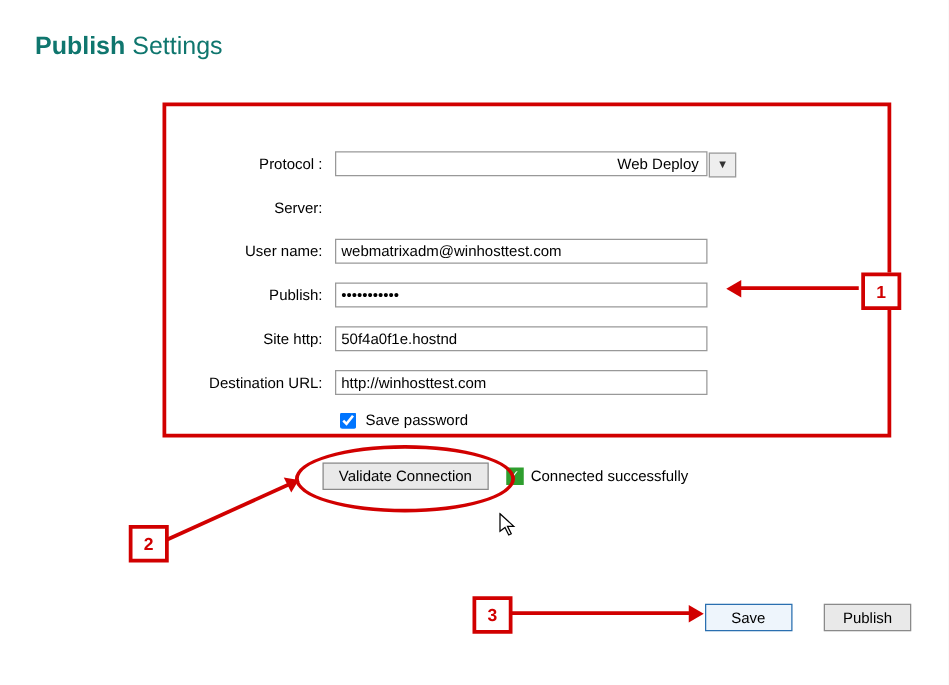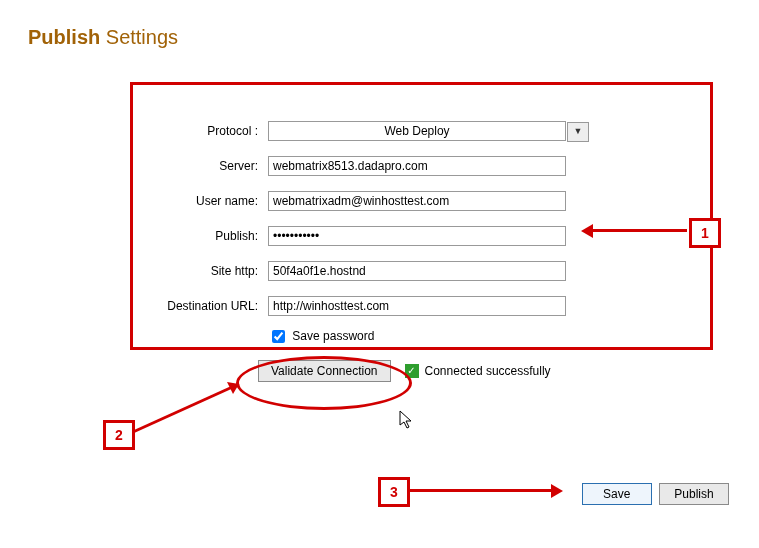--- a/index.html
+++ b/index.html
@@ -1,33 +1,33 @@
 <!DOCTYPE html>
 <html><head>
 <meta charset="utf-8">
 <style>
   html,body{margin:0;padding:0;font-family:"Segoe UI",Tahoma,sans-serif;font-size:12px;color:#000;background:#f4f4f4}
   .win{position:relative;width:759px;height:548px;background:#fff;box-sizing:border-box}
-  .title{position:absolute;left:28px;top:26px;font-size:20px;font-weight:300;color:#a16207}
+  .title{position:absolute;left:28px;top:26px;font-size:20px;font-weight:300;color:#0f766e}
   .title b{font-weight:600}
   .panel{position:absolute;left:130px;top:82px;width:583px;height:268px;border:3px solid #d10000;box-sizing:border-box}
   .row{position:absolute;left:0;width:100%;height:22px}
   .lbl{position:absolute;width:105px;text-align:right;left:20px;top:3px;font-size:12px}
   .ctl{position:absolute;left:135px;width:298px;height:20px;border:1px solid #999;background:#fff;box-sizing:border-box;font-size:12px;padding:2px 4px;font-family:inherit}
-  .sel{display:flex;align-items:center;justify-content:center;padding:2px 6px}
+  .sel{display:flex;align-items:center;justify-content:flex-end;padding:2px 6px}
   .ddbtn{position:absolute;right:-24px;top:0;width:22px;height:20px;border:1px solid #999;background:#eee;box-sizing:border-box;text-align:center;line-height:16px;font-size:9px;color:#333}
   .chk{width:13px;height:13px;vertical-align:middle;margin-right:4px}
-  .validate-wrap{position:absolute;left:258px;top:360px;display:flex;align-items:center}
+  .validate-wrap{position:absolute;left:258px;top:370px;display:flex;align-items:center}
   .btn{display:inline-block;min-width:110px;height:22px;border:1px solid #8a8a8a;background:#e9e9e9;font-size:12px;font-family:inherit;padding:1px 12px;line-height:18px;cursor:pointer}
   .btn.primary{border:1px solid #2a6fb0;background:#eef5fc}
   .success-ico{display:inline-block;width:14px;height:14px;background:#2e9e2e;color:#fff;font-size:10px;text-align:center;line-height:14px;margin:0 6px 0 14px}
   .oval{position:absolute;left:236px;top:356px;width:170px;height:48px;border:3px solid #d10000;border-radius:50%;pointer-events:none}
   .callout{position:absolute;border:3px solid #d10000;background:#fff;width:26px;height:24px;text-align:center;font-weight:700;color:#d10000;font-size:14px;line-height:24px}
   .footer{position:absolute;right:30px;bottom:43px}
-  .footer .btn{min-width:70px;margin-left:4px}
+  .footer .btn{min-width:70px;margin-left:22px}
   .arrow-line{position:absolute;background:#d10000;height:3px}
   .arrow-head-left{position:absolute;width:0;height:0;border-top:7px solid transparent;border-bottom:7px solid transparent;border-right:12px solid #d10000}
   .arrow-head-right{position:absolute;width:0;height:0;border-top:7px solid transparent;border-bottom:7px solid transparent;border-left:12px solid #d10000}
   svg.cursor{position:absolute;left:399px;top:410px;width:16px;height:20px}
 </style>
 </head>
 <body>
 
 <div class="win">
 
@@ -39,21 +39,20 @@
   <div class="panel">
     <div class="row" style="top:36px">
       <span class="lbl">Protocol :</span>
       <div class="ctl sel">
         <span>Web Deploy</span>
         <span class="ddbtn">▼</span>
       </div>
     </div>
     <div class="row" style="top:71px">
       <span class="lbl">Server:</span>
-      <input class="ctl" value="webmatrix8513.dadapro.com" style="">
     </div>
     <div class="row" style="top:106px">
       <span class="lbl">User name:</span>
       <input class="ctl" value="webmatrixadm@winhosttest.com" style="">
     </div>
     <div class="row" style="top:141px">
       <span class="lbl">Publish:</span>
       <input class="ctl" value="•••••••••••" style="">
     </div>
     <div class="row" style="top:176px">

